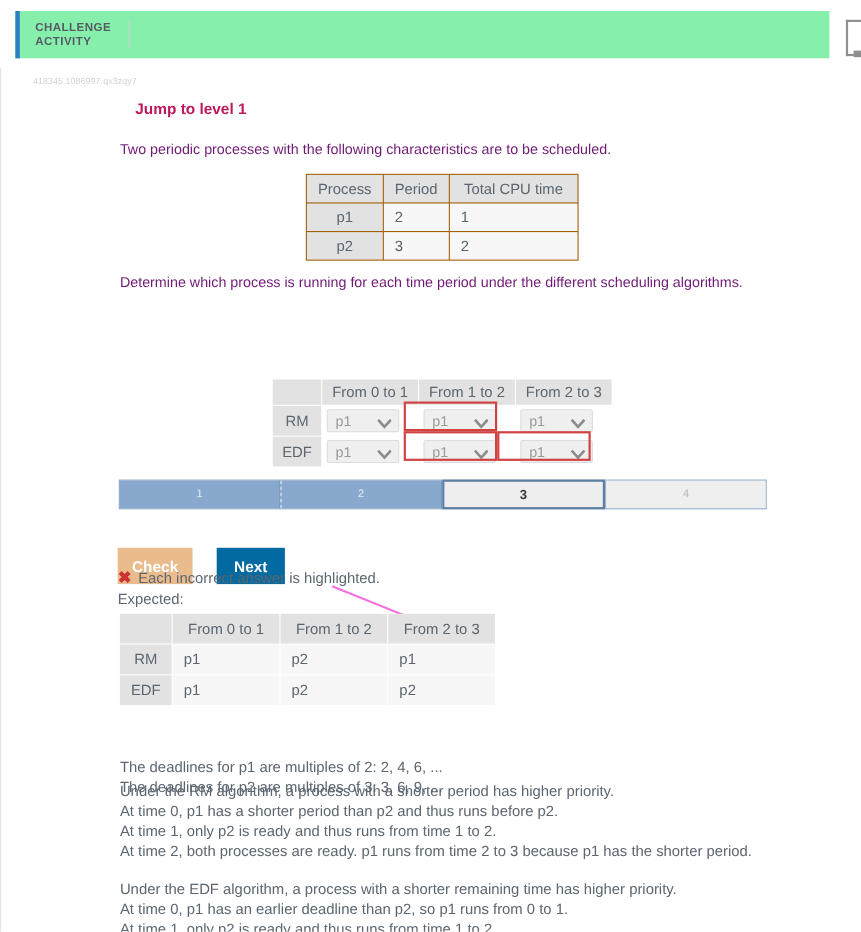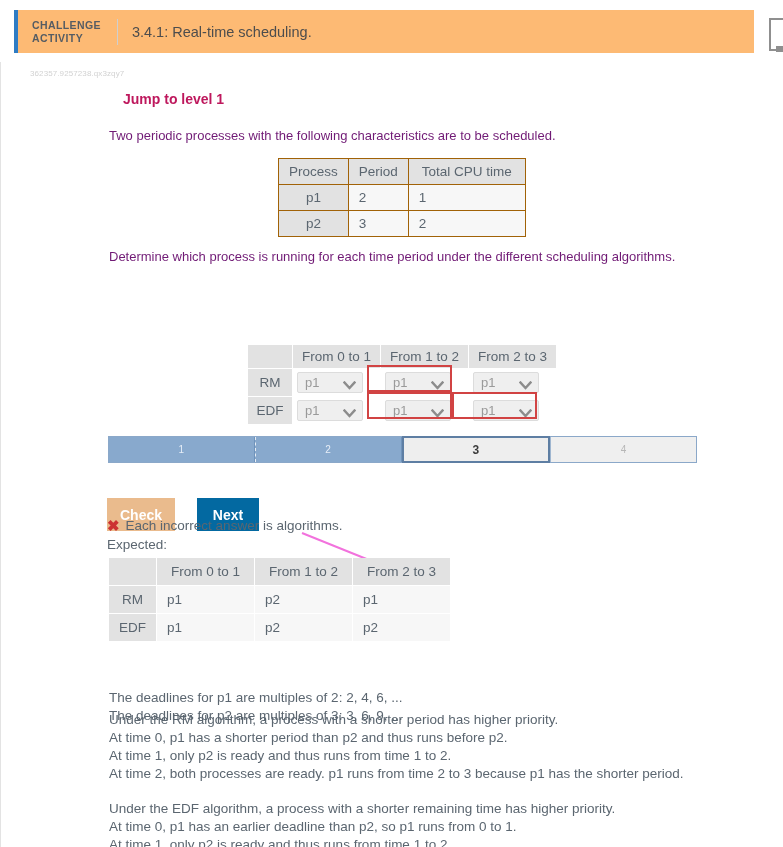--- a/index.html
+++ b/index.html
@@ -21,21 +21,21 @@
   .page-top {
     position: absolute;
     left: 0; top: 0;
     width: 783px; height: 62px;
     background: #ffffff;
   }
   .header-bar {
     position: absolute;
     left: 14px; top: 10px;
     width: 740px; height: 43px;
-    background: #fdba74;
+    background: #86efac;
     border-left: 4px solid #2e7cc4;
     box-sizing: border-box;
     display: flex;
     align-items: center;
   }
   .ca-label {
     margin-left: 14px;
     font-size: 10.5px;
     font-weight: bold;
     color: #555c63;
@@ -337,30 +337,29 @@
   #explain-edf { top: 738px; }
 </style>
 </head>
 <body>
 
 <div class="page-top">
   <div class="header-bar">
     <div class="ca-label">CHALLENGE
 ACTIVITY</div>
     <div class="ca-divider"></div>
-    <div class="ca-title">3.4.1: Real-time scheduling.</div>
   </div>
   <div class="corner-widget">
     <div class="nub"></div>
   </div>
 </div>
 
 <div class="content">
 
-  <div class="activity-id">362357.9257238.qx3zqy7</div>
+  <div class="activity-id">418345.1086997.qx3zqy7</div>
 
   <div class="jump-link">Jump to level 1</div>
 
   <div class="para p-intro">Two periodic processes with the following characteristics are to be scheduled.</div>
 
   <table class="char-table">
     <thead>
       <tr>
         <th>Process</th>
         <th>Period</th>
@@ -472,21 +471,21 @@
     <div class="lvl done dashed">2</div>
     <div class="lvl current">3</div>
     <div class="lvl todo">4</div>
   </div>
 
   <div class="btn" id="check-button">Check</div>
   <div class="btn" id="next-button">Next</div>
 
   <div class="incorrect-line">
     <span class="x-mark">✖</span>
-    <span>Each incorrect answer is algorithms.</span>
+    <span>Each incorrect answer is highlighted.</span>
   </div>
   <div class="expected-label">Expected:</div>
 
   <svg class="annot">
     <line x1="6" y1="9" x2="78" y2="38" stroke="#f272dd" stroke-width="2"></line>
   </svg>
 
   <table class="exp-table">
     <thead>
       <tr>

